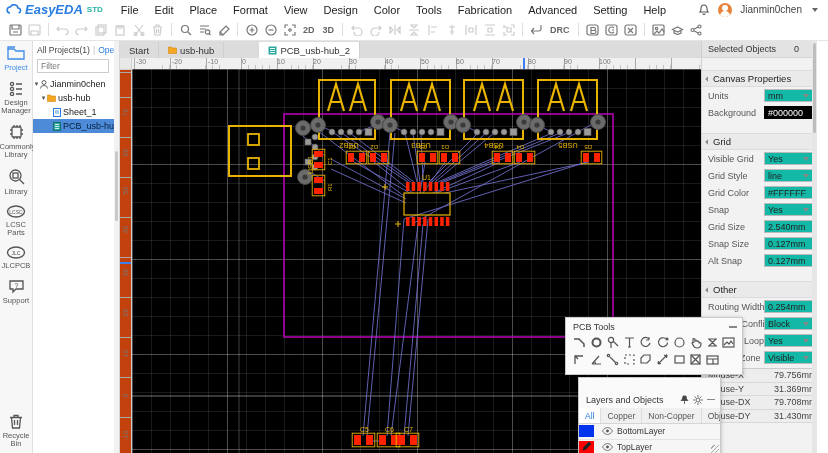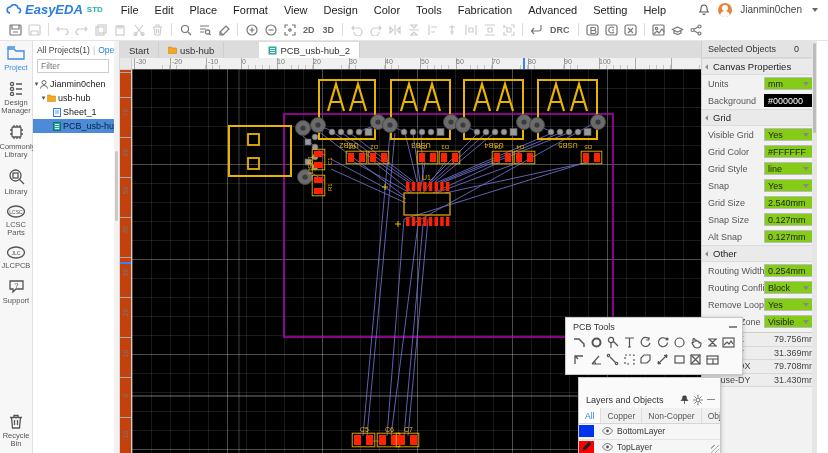--- a/index.html
+++ b/index.html
@@ -70,25 +70,25 @@
      linear-gradient(rgba(255,255,255,.22) 1px,transparent 1px),
      linear-gradient(90deg,rgba(255,255,255,.22) 1px,transparent 1px),
      linear-gradient(rgba(255,255,255,.10) 1px,transparent 1px),
      linear-gradient(90deg,rgba(255,255,255,.10) 1px,transparent 1px);
     background-size:95px 95px,95px 95px,19px 19px,19px 19px;}
   .canvas svg{position:absolute;left:0;top:0;}
   
   .rpanel{width:116px;background:#f2f2f2;border-left:1px solid #d0d0d0;font-size:9px;color:#555;position:relative;box-sizing:border-box;}
   .rp-head{height:16px;background:#e3e3e3;border-bottom:1px solid #d5d5d5;display:flex;align-items:center;padding:0 6px;color:#333;}
   .rp-head b{font-weight:normal;margin-left:18px;}
-  .sect{height:15px;background:#eaeaea;border-top:1px solid #dcdcdc;border-bottom:1px solid #dcdcdc;display:flex;align-items:center;padding:0 4px;color:#222;font-size:9.5px;}
+  .sect{height:15px;background:#eaeaea;border-top:1px solid #dcdcdc;border-bottom:1px solid #dcdcdc;display:flex;align-items:center;padding:0 4px;color:#222;font-size:9.5px;margin-top:12px;}
   .sect .tri{width:0;height:0;border-top:4px solid #888;border-right:4px solid transparent;margin-right:3px;transform:rotate(-45deg);}
   .prow{display:flex;align-items:center;height:17px;padding:0 4px 0 6px;}
   .prow .pl{flex:1;white-space:nowrap;overflow:hidden;}
-  .ctl{width:49px;height:13px;background:#84cc16;border:1px solid #bbb;display:flex;align-items:center;padding:0 3px;box-sizing:border-box;color:#222;flex:none;}
+  .ctl{width:49px;height:13px;background:#14b8a6;border:1px solid #bbb;display:flex;align-items:center;padding:0 3px;box-sizing:border-box;color:#222;flex:none;}
   .ctl.sel{justify-content:space-between;}
   .cv{width:0;height:0;border-left:3px solid transparent;border-right:3px solid transparent;border-top:4px solid #888;}
   .ctl.black{background:#000;color:#fff;border-color:#000;}
   .mtable{margin-top:2px;border-top:1px solid #ccc;}
   .mrow{display:flex;height:12.5px;align-items:center;border-bottom:1px solid #d8d8d8;background:#ededed;}
   .mrow .ml{width:66px;padding-left:6px;color:#444;}
   .mrow .mv{color:#444;}
   .rscroll{position:absolute;right:0;top:0;width:5px;height:100%;background:#e6e6e6;}
   .rscroll i{position:absolute;right:1px;top:2px;width:3px;height:90px;background:#bdbdbd;border-radius:2px;}
   
@@ -706,30 +706,30 @@
         <span>Grid</span>
       </div>
     <div class="prow">
         <span class="pl">Visible Grid</span>
       <div class="ctl sel">
           <span>Yes</span>
           <i class="cv"></i>
         </div>
       </div>
     <div class="prow">
-        <span class="pl">Grid Color</span>
-      <div class="ctl">
-          <span>#FFFFFF</span>
-        </div>
-      </div>
-    <div class="prow">
         <span class="pl">Grid Style</span>
       <div class="ctl sel">
           <span>line</span>
           <i class="cv"></i>
+        </div>
+      </div>
+    <div class="prow">
+        <span class="pl">Grid Color</span>
+      <div class="ctl">
+          <span>#FFFFFF</span>
         </div>
       </div>
     <div class="prow">
         <span class="pl">Snap</span>
       <div class="ctl sel">
           <span>Yes</span>
           <i class="cv"></i>
         </div>
       </div>
     <div class="prow">

